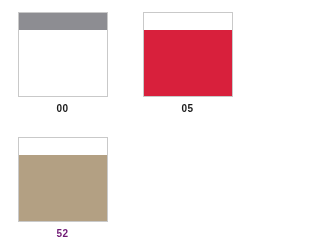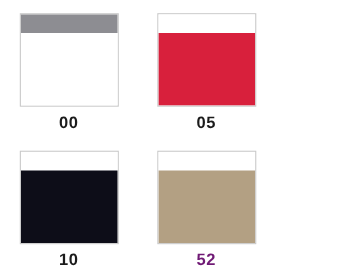--- a/index.html
+++ b/index.html
@@ -50,21 +50,21 @@
     flex: 0 0 17px;
   }
 
   .chip-body {
     width: 100%;
     flex: 1 1 auto;
   }
 
   .swatch-label {
     margin-top: 7px;
-    font-size: 15px;
+    font-size: 10px;
     font-weight: bold;
     letter-spacing: 0.5px;
     color: #1b1b1b;
     line-height: 1;
     text-align: center;
     font-family: "Liberation Sans", sans-serif;
   }
 </style>
 </head>
 <body style="background-color: rgb(255, 255, 255);">
@@ -80,27 +80,20 @@
   </div>
 
   <div class="swatch-cell">
     <div class="chip" style="border-color: rgb(201, 201, 201);">
       <div class="chip-band" style="background-color: rgb(255, 255, 255);"></div>
       <div class="chip-body" style="background-color: rgb(216, 32, 60);"></div>
     </div>
     <div class="swatch-label" style="color: rgb(27, 27, 27);">05</div>
   </div>
 
-  <div class="swatch-cell">
-    <div class="chip" style="border-color: rgb(201, 201, 201);">
-      <div class="chip-band" style="background-color: rgb(255, 255, 255);"></div>
-      <div class="chip-body" style="background-color: rgb(13, 13, 24);"></div>
-    </div>
-    <div class="swatch-label" style="color: rgb(27, 27, 27);">10</div>
-  </div>
 
   <div class="swatch-cell">
     <div class="chip" style="border-color: rgb(201, 201, 201);">
       <div class="chip-band" style="background-color: rgb(255, 255, 255);"></div>
       <div class="chip-body" style="background-color: rgb(179, 160, 131);"></div>
     </div>
     <div class="swatch-label" style="color: #701a75;">52</div>
   </div>
 
 </div>

